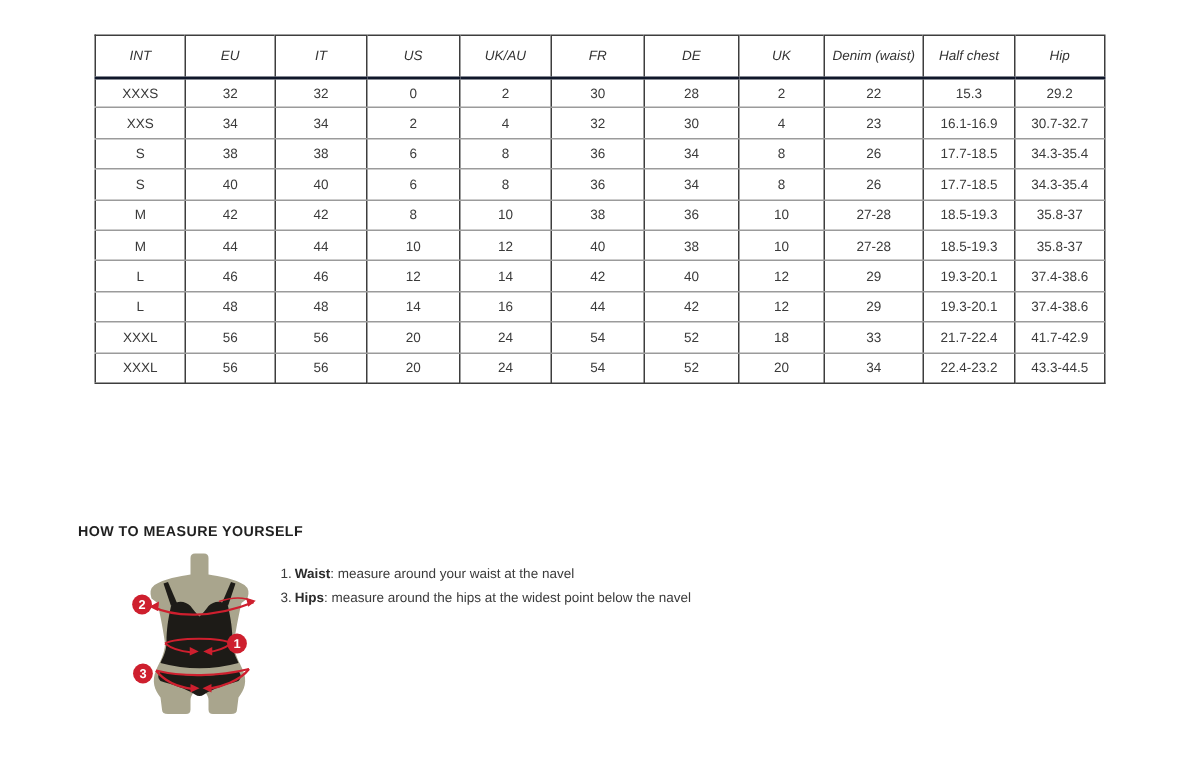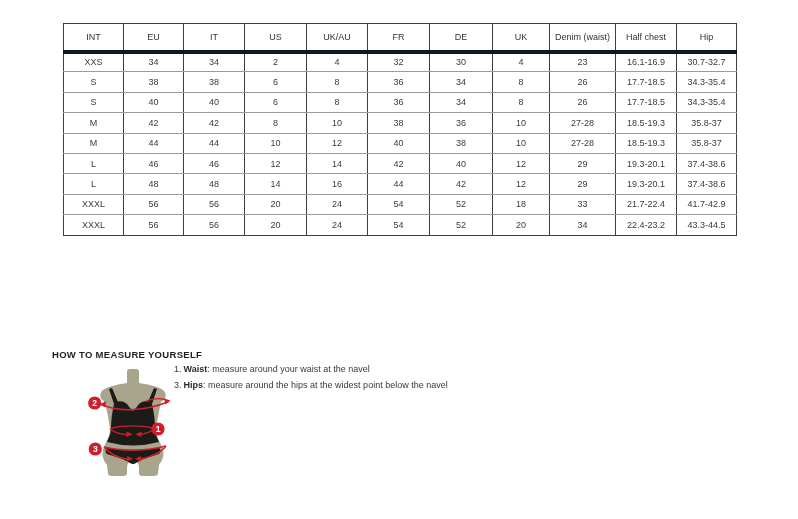--- a/index.html
+++ b/index.html
@@ -10,37 +10,37 @@
     font-family: "Liberation Sans", sans-serif;
     color: #3a3a3a;
   }
   .size-table {
     position: absolute; left: 63px; top: 23px;
     border-collapse: collapse; table-layout: fixed;
     border: 1px solid #3e3e3e;
   }
   .size-table th {
     height: 28px; font-weight: normal; font-size: 9px; color: #333;
-    border-right: 1px solid #3e3e3e; border-bottom: 4px solid #0f172a;
-    text-align: center; padding: 0 2px; white-space: nowrap;
+    border-right: 1px solid #3e3e3e; border-bottom: 2px solid #0f172a;
+    text-align: center; padding: 0 2px; white-space: nowrap; font-style: italic;
   }
   .size-table td {
     height: 20.4px; font-size: 9px; color: #3a3a3a;
     border-right: 1px solid #3e3e3e; border-bottom: 1px solid #9b9b9b;
     text-align: center; padding: 0 2px; white-space: nowrap;
   }
   .size-table tbody tr:last-child td { border-bottom: 1px solid #3e3e3e; }
   .measure-heading {
     position: absolute; left: 52px; top: 349px; margin: 0;
     font-size: 9.5px; font-weight: bold; letter-spacing: 0.3px; color: #1f1f1f;
   }
   .figure-svg { position: absolute; left: 82px; top: 368px; }
   .instructions {
     position: absolute; left: 174px; top: 365px;
-    margin: 0; padding: 0; list-style: none;
+    margin: 13px; padding: 0; list-style: none;
     font-size: 9px; line-height: 9.5px; color: #3a3a3a;
   }
   .instructions li { margin-bottom: 6.2px; white-space: nowrap; }
   .instructions .num { margin-right: 2px; }
   .instructions b { color: #2b2b2b; }
   .marker-num {
     font-family: "Liberation Sans", sans-serif;
     font-size: 8.5px; font-weight: bold; fill: #ffffff;
   }
 </style>
@@ -73,20 +73,33 @@
         <th>FR</th>
         <th>DE</th>
         <th>UK</th>
         <th>Denim (waist)</th>
         <th>Half chest</th>
         <th>Hip</th>
       </tr>
     </thead>
     <tbody id="size-table-body">
         <tr>
+          <td>XXXS</td>
+          <td>32</td>
+          <td>32</td>
+          <td>0</td>
+          <td>2</td>
+          <td>30</td>
+          <td>28</td>
+          <td>2</td>
+          <td>22</td>
+          <td>15.3</td>
+          <td>29.2</td>
+        </tr>
+        <tr>
           <td>XXS</td>
           <td>34</td>
           <td>34</td>
           <td>2</td>
           <td>4</td>
           <td>32</td>
           <td>30</td>
           <td>4</td>
           <td>23</td>
           <td>16.1-16.9</td>

